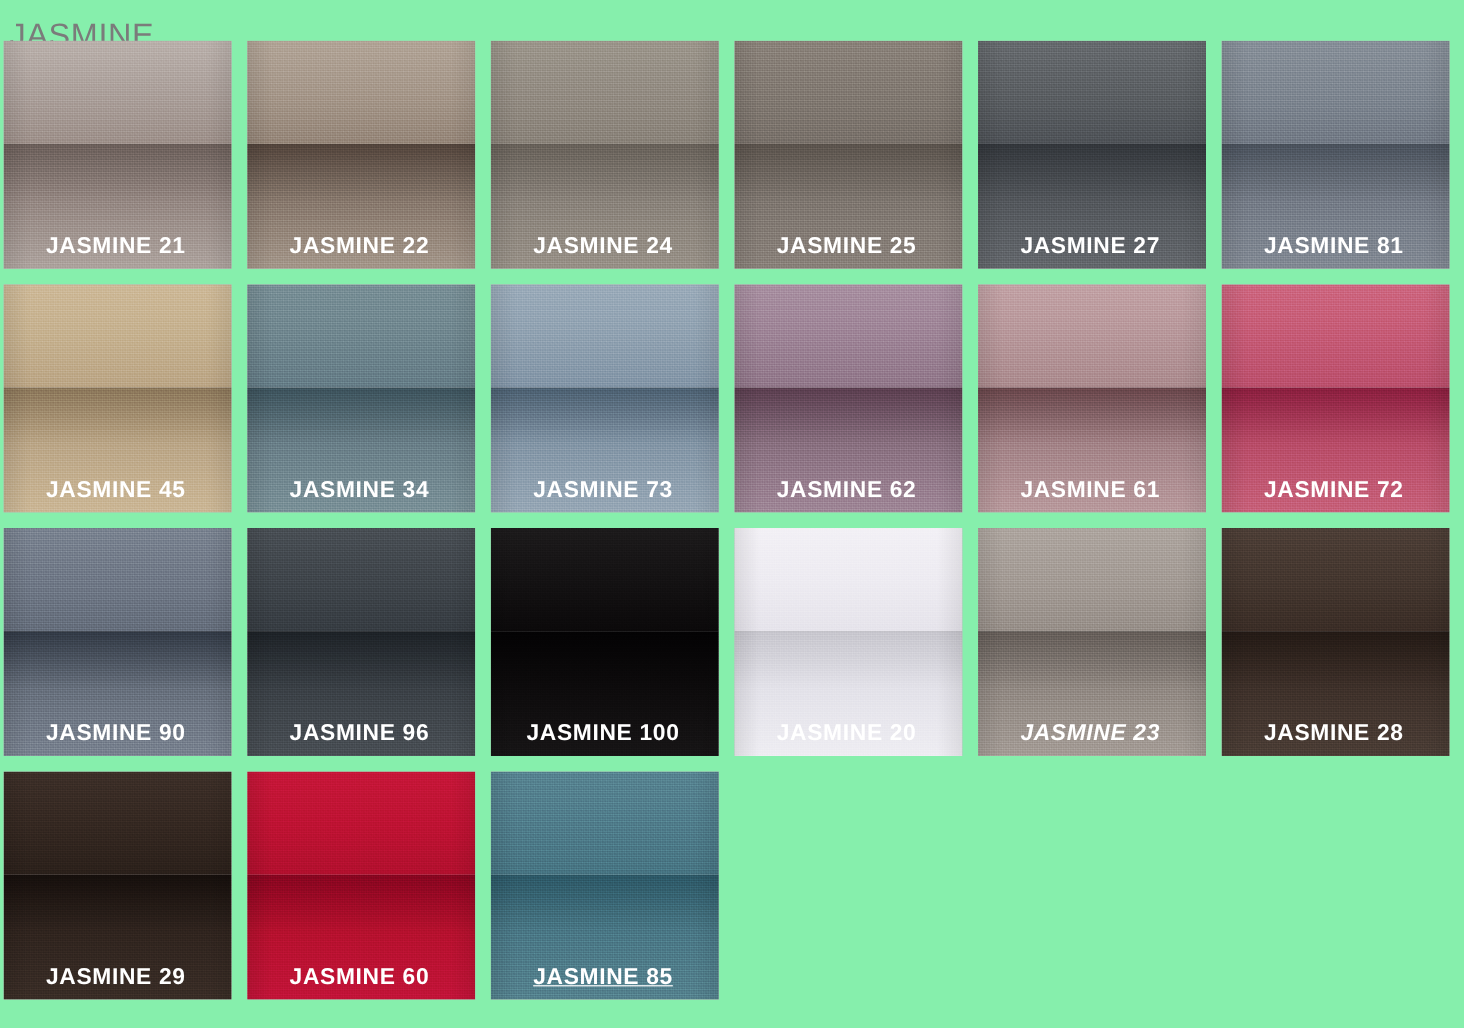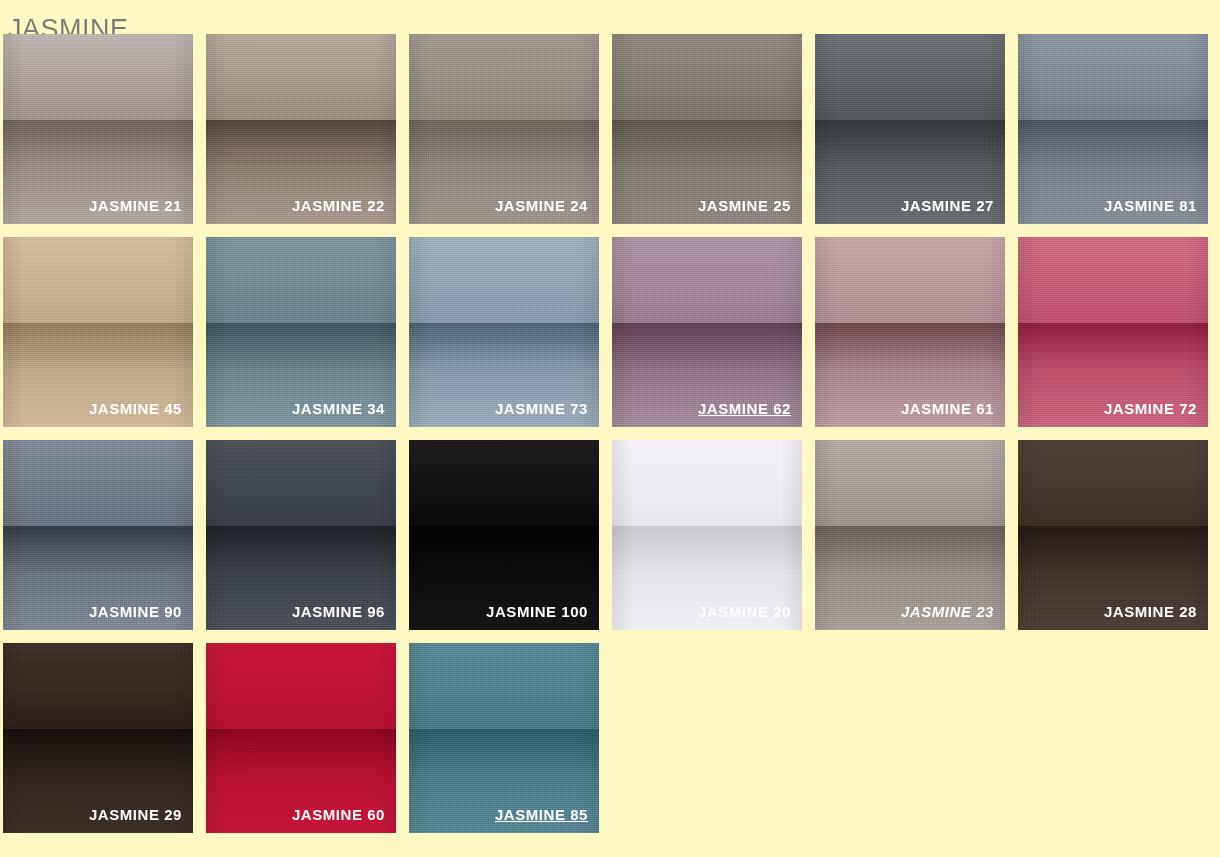--- a/index.html
+++ b/index.html
@@ -13,21 +13,21 @@
     height: 857px;
     overflow: hidden;
     font-family: "Liberation Sans", sans-serif;
     -webkit-font-smoothing: antialiased;
   }
 
   .page {
     position: relative;
     width: 1220px;
     height: 857px;
-    background: #fef9c3;
+    background: #86efac;
     box-sizing: border-box;
   }
 
   
   .page-header {
     padding: 14px 0 0 8px;
     height: 34px;
     box-sizing: border-box;
   }
   .page-title {
@@ -102,24 +102,24 @@
     pointer-events: none;
     background:
       linear-gradient(90deg, rgba(0,0,0,.085) 0%, rgba(0,0,0,0) 11%, rgba(0,0,0,0) 89%, rgba(0,0,0,.075) 100%);
   }
 
   .swatch-label {
     position: absolute;
     right: 11px;
     bottom: 10px;
     left: 8px;
-    text-align: right;
+    text-align: center;
     color: #ffffff;
     font-family: "Liberation Sans", sans-serif;
-    font-size: 15px;
+    font-size: 19px;
     font-weight: 700;
     letter-spacing: 0.55px;
     line-height: 16px;
     white-space: nowrap;
     text-transform: uppercase;
   }
 </style>
 </head>
 <body style="background: rgb(255, 255, 255);">
 
@@ -211,21 +211,21 @@
         <div class="swatch-vignette"></div>
         <div class="swatch-label" style="color: rgb(255, 255, 255);">JASMINE 73</div>
       </div>
       <div class="swatch">
         <div class="swatch-fabric">
           <div class="band-top" style="background: linear-gradient(rgb(171, 147, 164) 0%, rgb(160, 135, 153) 52%, rgb(148, 123, 141) 100%);"></div>
           <div class="band-bottom" style="background: linear-gradient(rgb(93, 63, 81) 0%, rgb(141, 116, 132) 46%, rgb(162, 138, 154) 100%);"></div>
         </div>
         <div class="swatch-noise"></div>
         <div class="swatch-vignette"></div>
-        <div class="swatch-label" style="color: rgb(255, 255, 255); text-decoration: underline;">JASMINE 62</div>
+        <div class="swatch-label" style="color: rgb(255, 255, 255);">JASMINE 62</div>
       </div>
       <div class="swatch">
         <div class="swatch-fabric">
           <div class="band-top" style="background: linear-gradient(rgb(196, 165, 168) 0%, rgb(185, 154, 157) 52%, rgb(173, 142, 145) 100%);"></div>
           <div class="band-bottom" style="background: linear-gradient(rgb(107, 71, 76) 0%, rgb(166, 135, 139) 46%, rgb(187, 157, 160) 100%);"></div>
         </div>
         <div class="swatch-noise"></div>
         <div class="swatch-vignette"></div>
         <div class="swatch-label" style="color: rgb(255, 255, 255);">JASMINE 61</div>
       </div>

